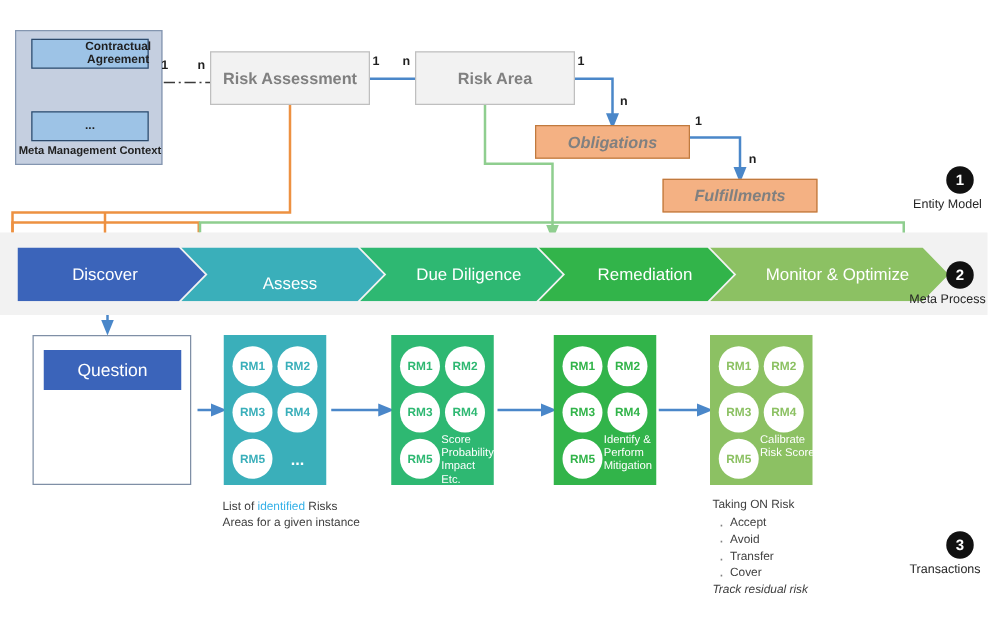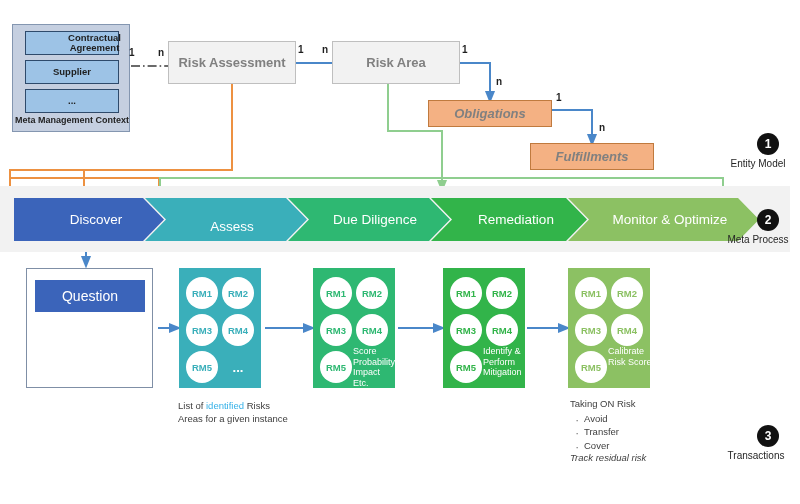--- a/index.html
+++ b/index.html
@@ -131,21 +131,20 @@
   <path d="M88,300 L88,336" stroke="#4a87c9" stroke-width="2.4" fill="none" marker-end="url(#ar-blue)"></path>
 
   <path d="M158,328 L175,328" stroke="#4a87c9" stroke-width="2" fill="none" marker-end="url(#ar-blue)"></path>
   <path d="M265,328 L309,328" stroke="#4a87c9" stroke-width="2" fill="none" marker-end="url(#ar-blue)"></path>
   <path d="M398,328 L439,328" stroke="#4a87c9" stroke-width="2" fill="none" marker-end="url(#ar-blue)"></path>
   <path d="M527,328 L564,328" stroke="#4a87c9" stroke-width="2" fill="none" marker-end="url(#ar-blue)"></path>
 </svg>
 
 <div id="rmc-panel" class="abs">
   <div id="rmc-item-0" class="rmc-item">Contractual Agreement</div>
-  <div id="rmc-item-1" class="rmc-item">Supplier</div>
   <div id="rmc-item-2" class="rmc-item">...</div>
   <div id="rmc-caption">Meta Management Context</div>
 </div>
 
 <div id="risk-assessment-box" class="abs ent-box">Risk Assessment</div>
 <div id="risk-area-box" class="abs ent-box">Risk Area</div>
 <div id="obligations-box" class="abs ent-box-orange">Obligations</div>
 <div id="fulfillments-box" class="abs ent-box-orange">Fulfillments</div>
 
 <span class="rel-lbl" style="left:129px;top:47px;">1</span>
@@ -171,21 +170,21 @@
   </g>
   <g>
     <path d="M417,0 H552 L573,21.5 L552,43 H417 L438,21.5 Z" fill="#32b44a"></path>
   </g>
   <g>
     <path d="M554,0 H724 L745,21.5 L724,43 H554 L575,21.5 Z" fill="#8cc163"></path>
   </g>
 </svg>
 
 <div class="abs" style="left:14px;top:198px;width:745px;height:43px;pointer-events:none;">
-  <div class="abs" style="left:0px;top:0px;width:140px;height:43px;display:flex;align-items:center;justify-content:center;color:#fff;font-size:13.5px;padding-left:12px;">Discover</div>
+  <div class="abs" style="left:0px;top:0px;width:140px;height:43px;display:flex;align-items:center;justify-content:center;color:#fff;font-size:13.5px;">Discover</div>
   <div class="abs" style="left:148px;top:0px;width:140px;height:57px;display:flex;align-items:center;justify-content:center;color:#fff;font-size:13.5px;">Assess</div>
   <div class="abs" style="left:291px;top:0px;width:140px;height:43px;display:flex;align-items:center;justify-content:center;color:#fff;font-size:13.5px;">Due Diligence</div>
   <div class="abs" style="left:434px;top:0px;width:136px;height:43px;display:flex;align-items:center;justify-content:center;color:#fff;font-size:13.5px;">Remediation</div>
   <div class="abs" style="left:572px;top:0px;width:168px;height:43px;display:flex;align-items:center;justify-content:center;color:#fff;font-size:13.5px;">Monitor &amp; Optimize</div>
 </div>
 
 <div id="qa-panel" class="abs">
   <div id="question-box">Question</div>
 </div>
 
@@ -226,20 +225,21 @@
 </div>
 
 <div id="note-identified" class="note-txt">
   <span>List of </span><span class="hl">identified</span><span> Risks</span><br>
   <span>Areas for a given instance</span>
 </div>
 
 <div id="note-taking" class="note-txt">
   <div>Taking ON Risk</div>
   <ul>
+    <li>Accept</li>
     <li>Avoid</li>
     <li>Transfer</li>
     <li>Cover</li>
   </ul>
   <div class="italic-note">Track residual risk</div>
 </div>
 
 <div id="marker-1" class="marker">1</div>
 <div id="marker-1-lbl" class="marker-lbl">Entity Model</div>
 <div id="marker-2" class="marker">2</div>

